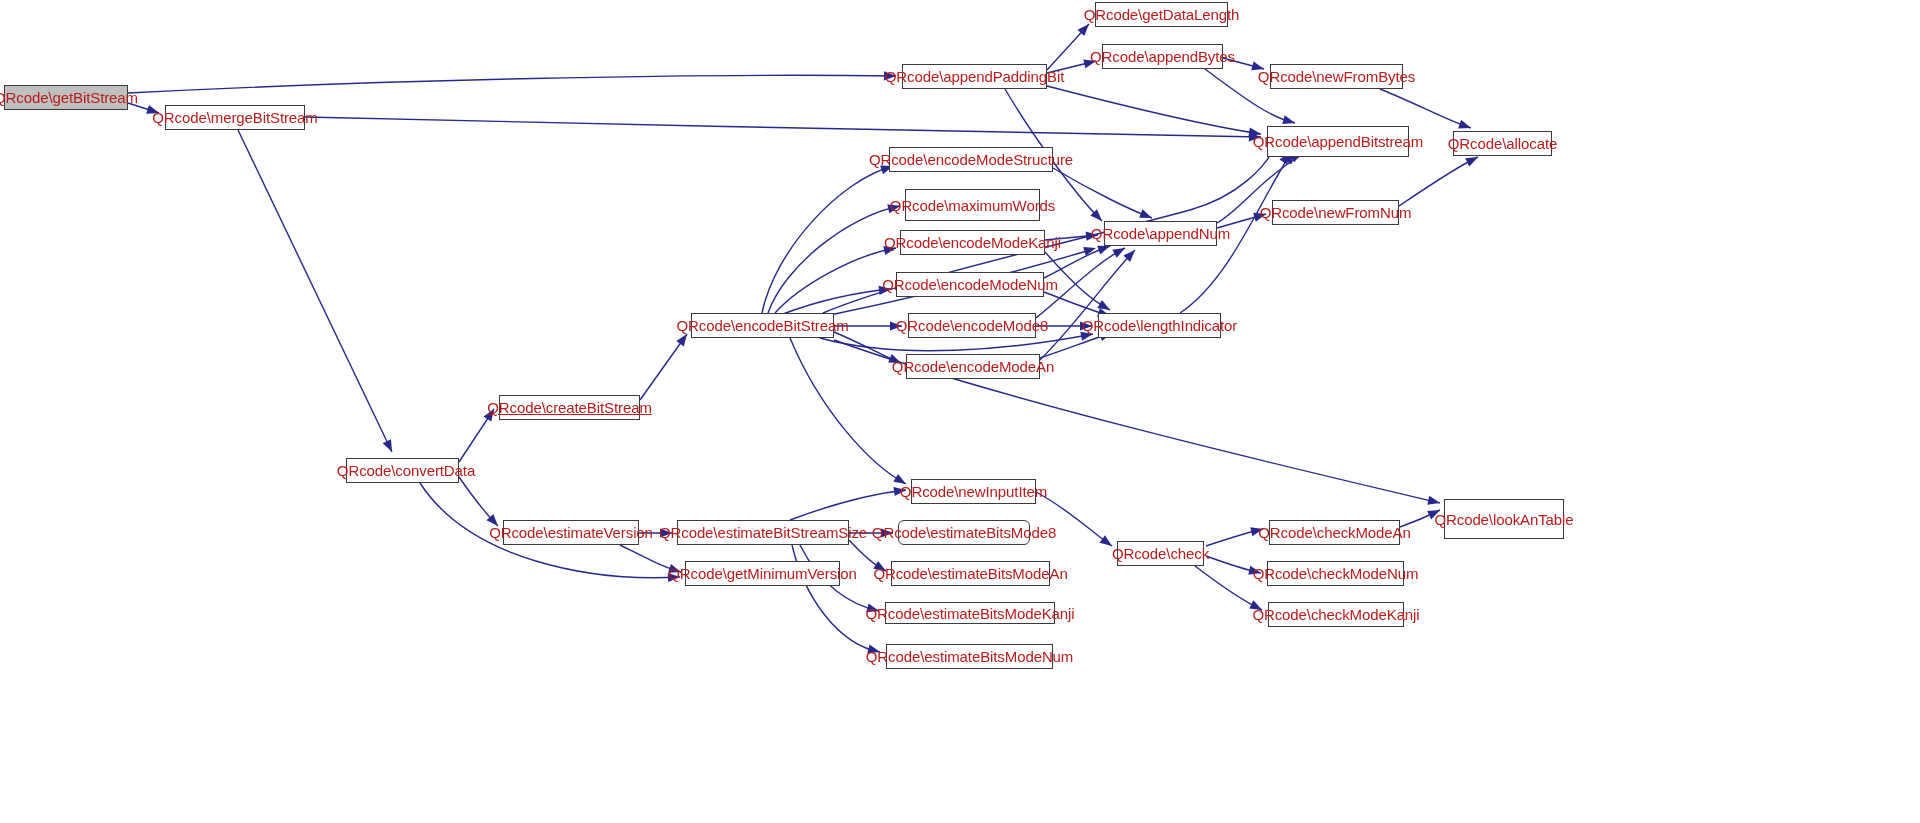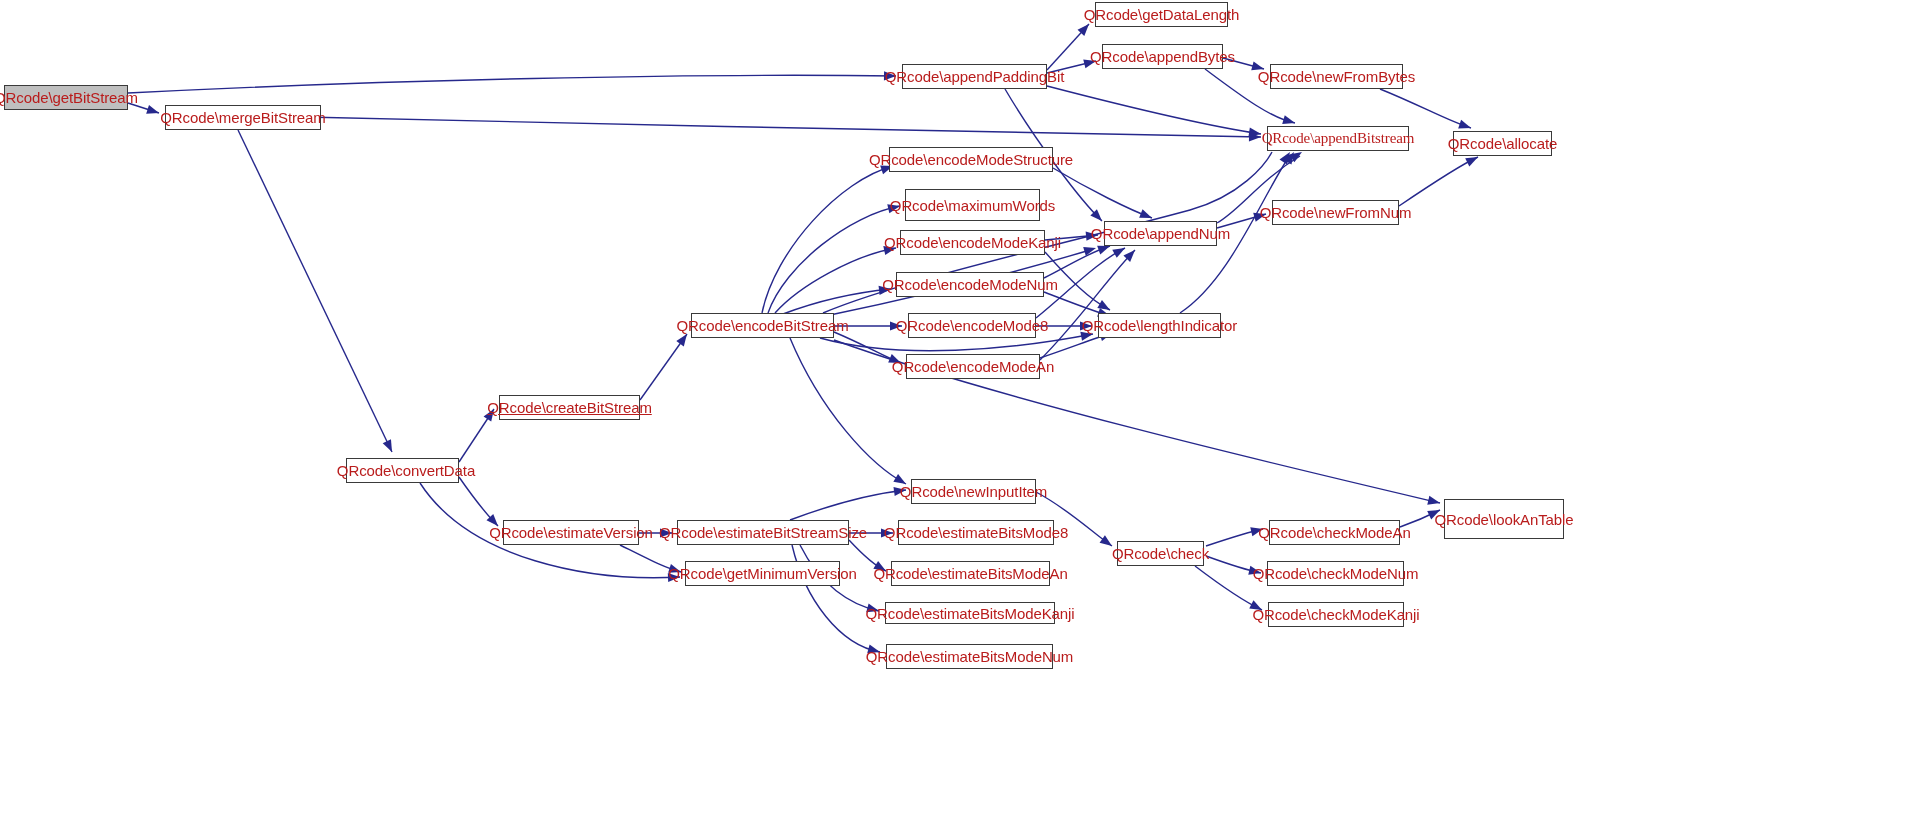--- a/index.html
+++ b/index.html
@@ -158,36 +158,36 @@
       <path d="M1217,223 C1240,210 1260,180 1300,156" class="edge-path"></path>
       <polygon points="0,0 -12,-4.6 -12,4.6" class="edge-head" transform="translate(1302,152) rotate(-32.575708193082896)"></polygon>
       <path d="M1399,206 C1430,185 1460,165 1478,157" class="edge-path"></path>
       <polygon points="0,0 -12,-4.6 -12,4.6" class="edge-head" transform="translate(1478,157) rotate(-26.59822835076615)"></polygon>
       <path d="M1180,313 C1230,280 1260,200 1290,155" class="edge-path"></path>
       <polygon points="0,0 -12,-4.6 -12,4.6" class="edge-head" transform="translate(1294,152) rotate(-57.61920223146436)"></polygon>
     </svg>
 <div class="node highlight" style="left: 4px; top: 85px; width: 124px; height: 25px;">
       <span>QRcode\getBitStream</span>
     </div>
-    <div class="node" style="left: 165px; top: 105px; width: 156px; height: 25px;">
+    <div class="node" style="left: 165px; top: 105px; width: 140px; height: 25px;">
       <span>QRcode\mergeBitStream</span>
     </div>
     <div class="node" style="left: 902px; top: 64px; width: 145px; height: 25px;">
       <span>QRcode\appendPaddingBit</span>
     </div>
     <div class="node" style="left: 1095px; top: 2px; width: 133px; height: 25px;">
       <span>QRcode\getDataLength</span>
     </div>
     <div class="node" style="left: 1102px; top: 44px; width: 121px; height: 25px;">
       <span>QRcode\appendBytes</span>
     </div>
     <div class="node" style="left: 1270px; top: 64px; width: 133px; height: 25px;">
       <span>QRcode\newFromBytes</span>
     </div>
-    <div class="node" style="left: 1267px; top: 126px; width: 142px; height: 25px; font-family: Liberation Serif, serif;">
+    <div class="node" style="left: 1267px; top: 126px; width: 142px; height: 31px;">
       <span>QRcode\appendBitstream</span>
     </div>
     <div class="node" style="left: 1453px; top: 131px; width: 99px; height: 25px;">
       <span>QRcode\allocate</span>
     </div>
     <div class="node" style="left: 889px; top: 147px; width: 164px; height: 25px;">
       <span>QRcode\encodeModeStructure</span>
     </div>
     <div class="node" style="left: 905px; top: 189px; width: 135px; height: 32px;">
       <span>QRcode\maximumWords</span>
@@ -227,21 +227,21 @@
     </div>
     <div class="node" style="left: 1444px; top: 499px; width: 120px; height: 40px;">
       <span>QRcode\lookAnTable</span>
     </div>
     <div class="node" style="left: 503px; top: 520px; width: 136px; height: 25px;">
       <span>QRcode\estimateVersion</span>
     </div>
     <div class="node" style="left: 677px; top: 520px; width: 172px; height: 25px;">
       <span>QRcode\estimateBitStreamSize</span>
     </div>
-    <div class="node" style="left: 898px; top: 520px; width: 156px; height: 25px;">
+    <div class="node" style="left: 898px; top: 520px; width: 132px; height: 25px; border-radius: 6px;">
       <span>QRcode\estimateBitsMode8</span>
     </div>
     <div class="node" style="left: 1269px; top: 520px; width: 131px; height: 25px;">
       <span>QRcode\checkModeAn</span>
     </div>
     <div class="node" style="left: 1117px; top: 541px; width: 87px; height: 25px;">
       <span>QRcode\check</span>
     </div>
     <div class="node" style="left: 891px; top: 561px; width: 159px; height: 25px;">
       <span>QRcode\estimateBitsModeAn</span>

